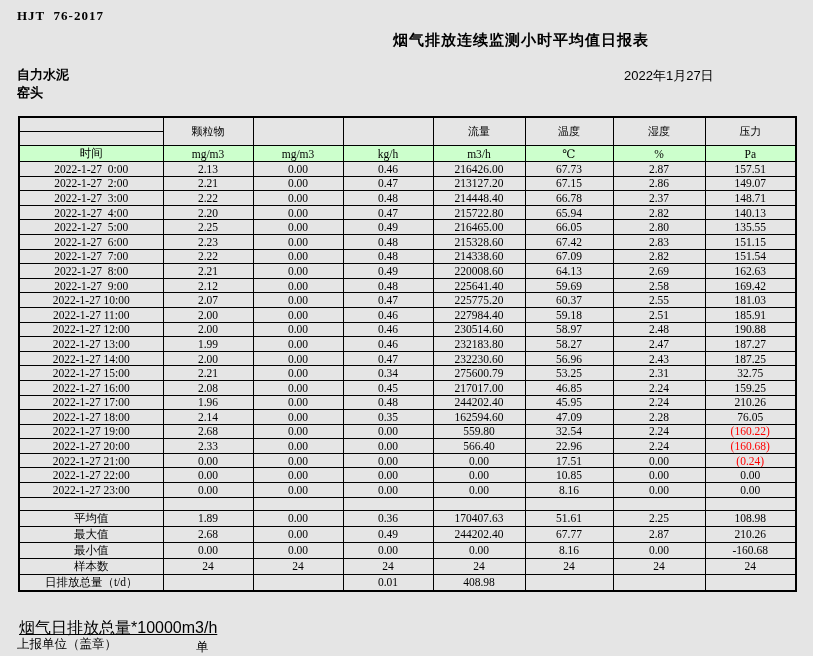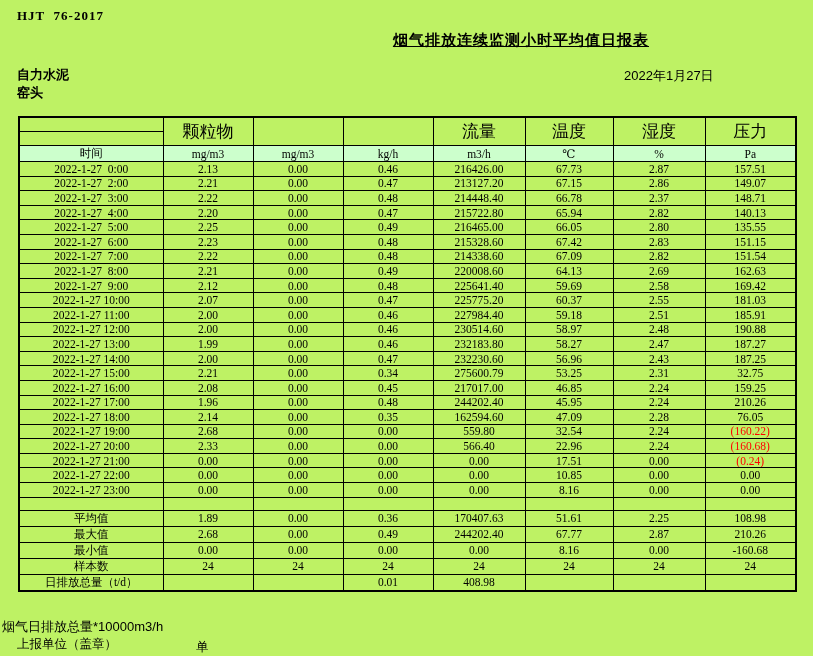--- a/index.html
+++ b/index.html
@@ -1,57 +1,57 @@
 <!DOCTYPE html>
 <html><head>
 <meta charset="utf-8">
 <style>
   html,body { margin:0; padding:0; background:#ffffff; }
   .sheet {
-    position:relative; width:813px; height:656px; background:#bef264;
+    position:relative; width:813px; height:656px; background:#e5e5e5;
     font-family:"Liberation Sans", sans-serif; color:#000;
   }
   .doc-code {
     position:absolute; left:17px; top:8px;
     font-family:"Liberation Serif","DejaVu Serif",serif;
     font-weight:bold; font-size:13px; letter-spacing:1px; white-space:pre;
   }
   .report-title {
     position:absolute; left:393px; top:31px;
-    font-weight:bold; font-size:15px; letter-spacing:1px;text-decoration:underline;
+    font-weight:bold; font-size:15px; letter-spacing:1px;
   }
   .company { position:absolute; left:17px; top:66px; font-weight:bold; font-size:13px; }
   .station { position:absolute; left:17px; top:84px; font-weight:bold; font-size:13px; }
   .report-date { position:absolute; left:624px; top:67px; font-size:13px; }
 
   table.report {
     position:absolute; left:18px; top:116px; width:777px;
     border-collapse:collapse; table-layout:fixed;
     border:2px solid #000;
     font-family:"Liberation Serif","DejaVu Serif",serif;
     font-size:11.5px;
   }
   table.report th, table.report td {
     border:1px solid #000; padding:0; text-align:center;
     vertical-align:middle; overflow:hidden; white-space:pre;
     font-weight:normal;
   }
-  tr.group-row th { height:27px; font-size:17px; }
+  tr.group-row th { height:27px; font-size:11px; }
   th.time-head-top { position:relative; }
   th.time-head-top .half-line {
     position:absolute; left:0; top:0; width:100%; height:50%;
     border-bottom:1px solid #000; box-sizing:border-box;
   }
   tr.unit-row th { height:14px; background:#CCFFCC; font-size:11.5px; }
   tr.data-row td { height:13.6px; }
   tr.spacer-row td { height:12px; }
   tr.summary-row td { height:12px;margin-left:22px; }
   td.neg { color:#FF0000; }
 
-  .foot-note { position:absolute; left:2px; top:618px; font-size:13px; }
+  .foot-note { position:absolute; left:19px; top:618px; font-size:16px;text-decoration:underline; }
   .foot-line { position:absolute; left:17px; top:636px; font-size:12.5px; }
   .foot-line .unit-label { position:absolute; left:179px; top:3px; }
 </style>
 </head>
 <body>
 
 <div class="sheet">
 
   <div class="doc-code">HJT  76-2017</div>
   <div class="report-title">烟气排放连续监测小时平均值日报表</div>

